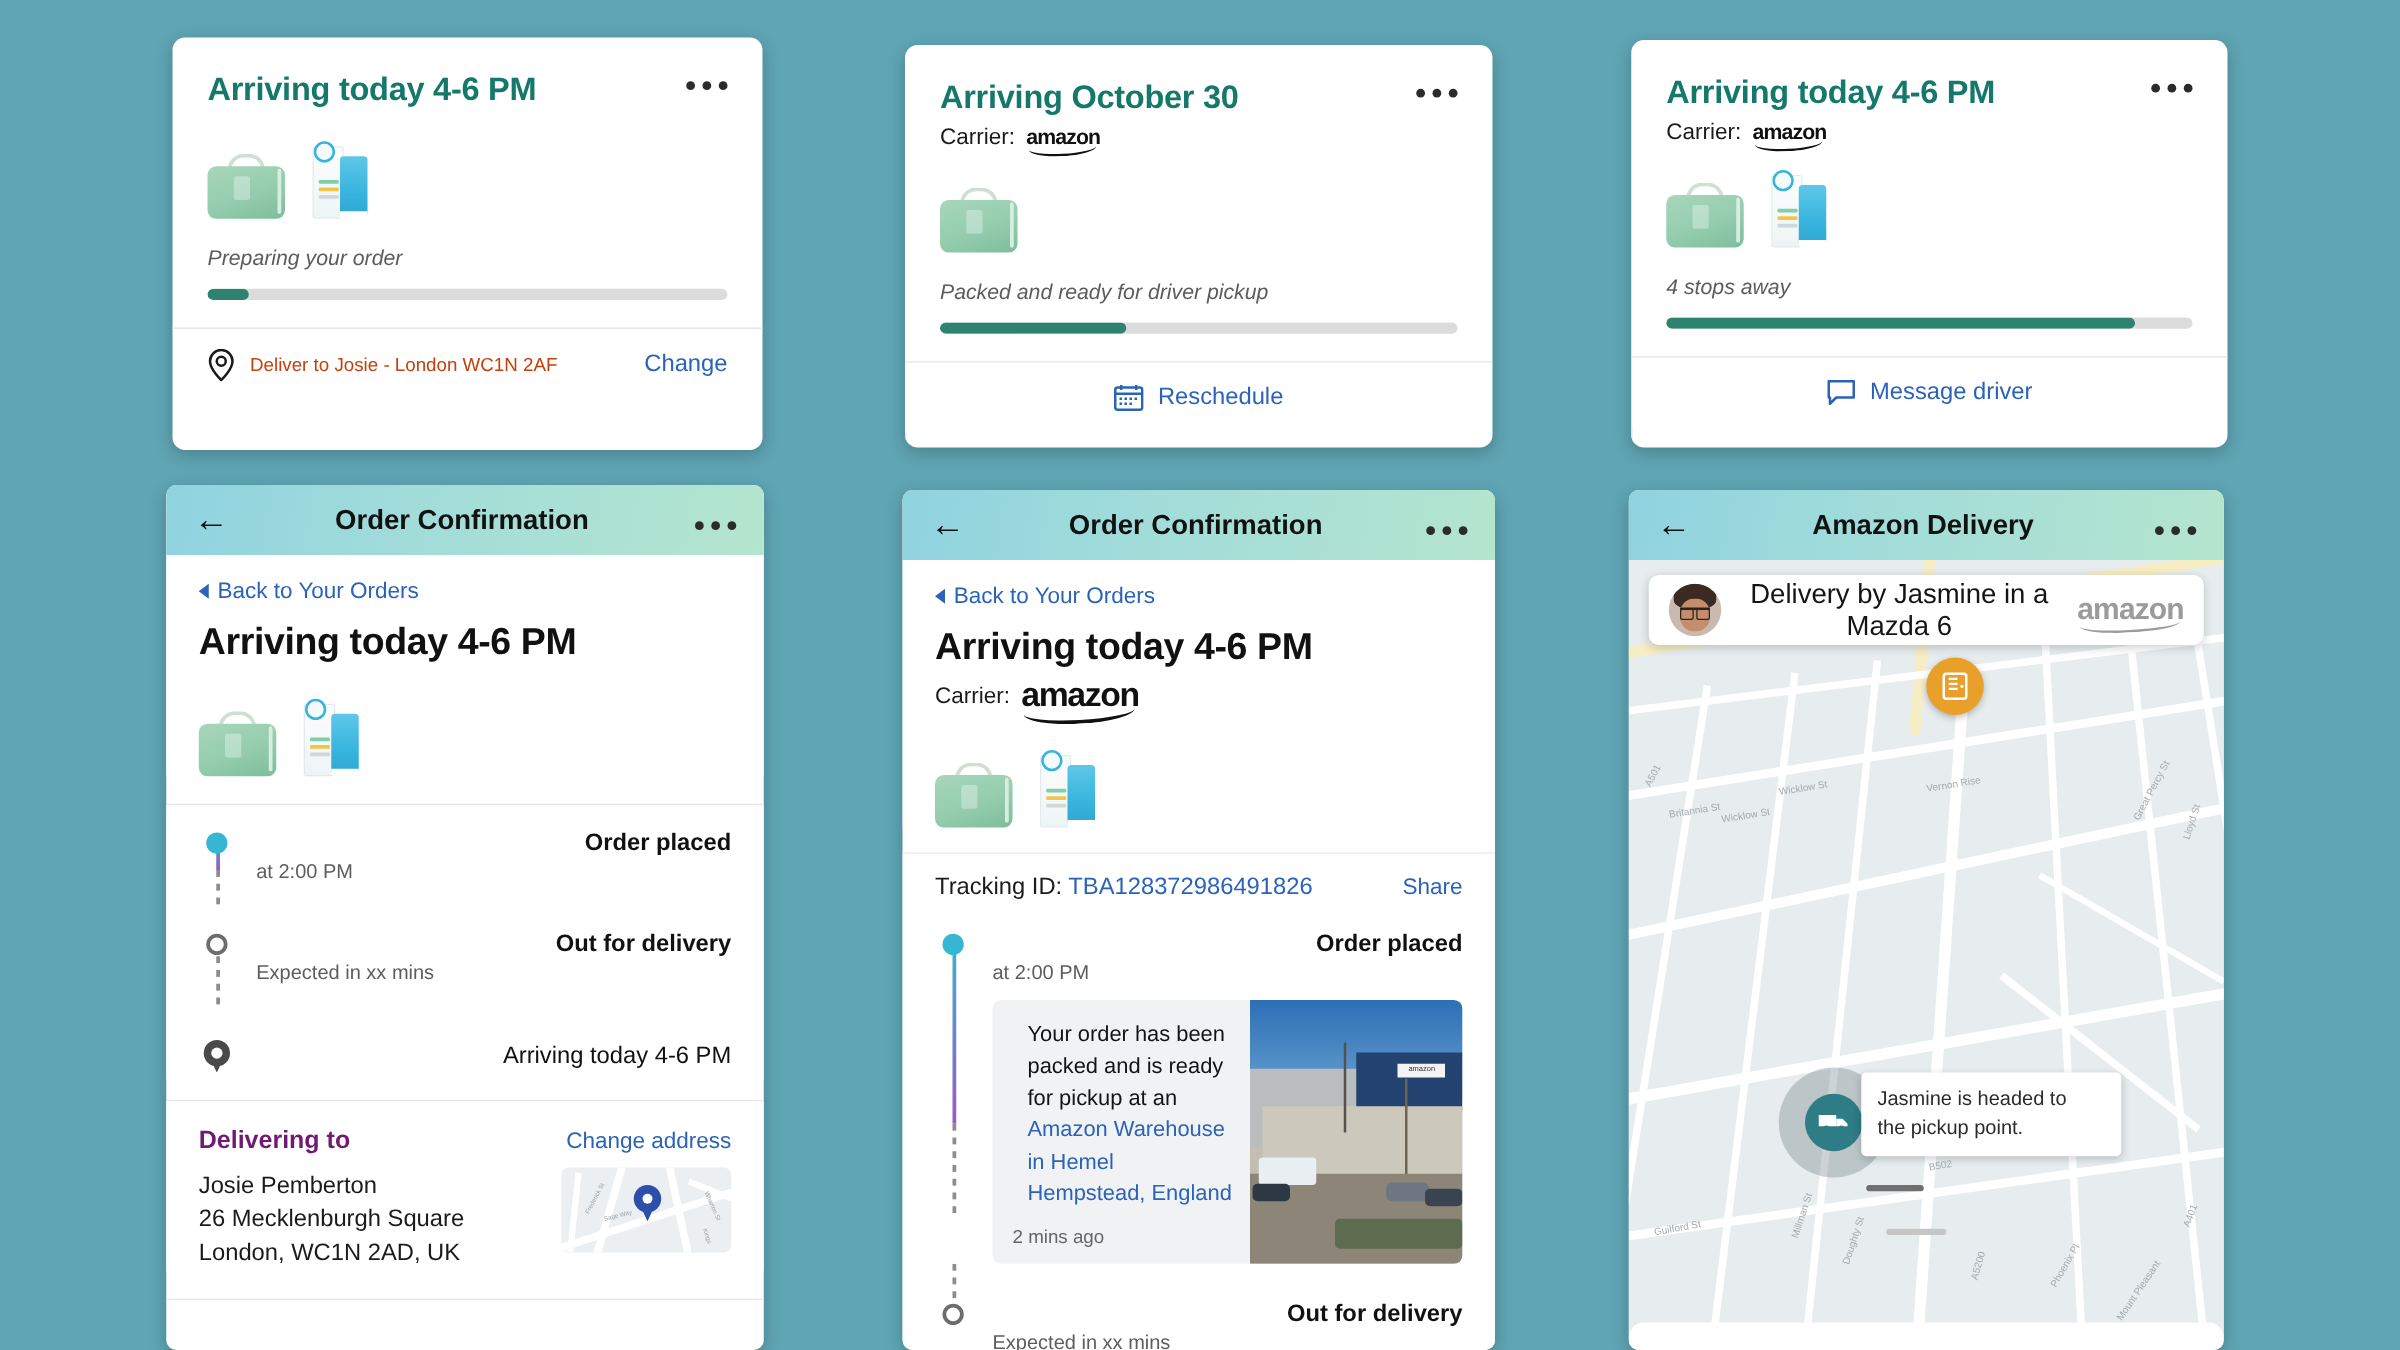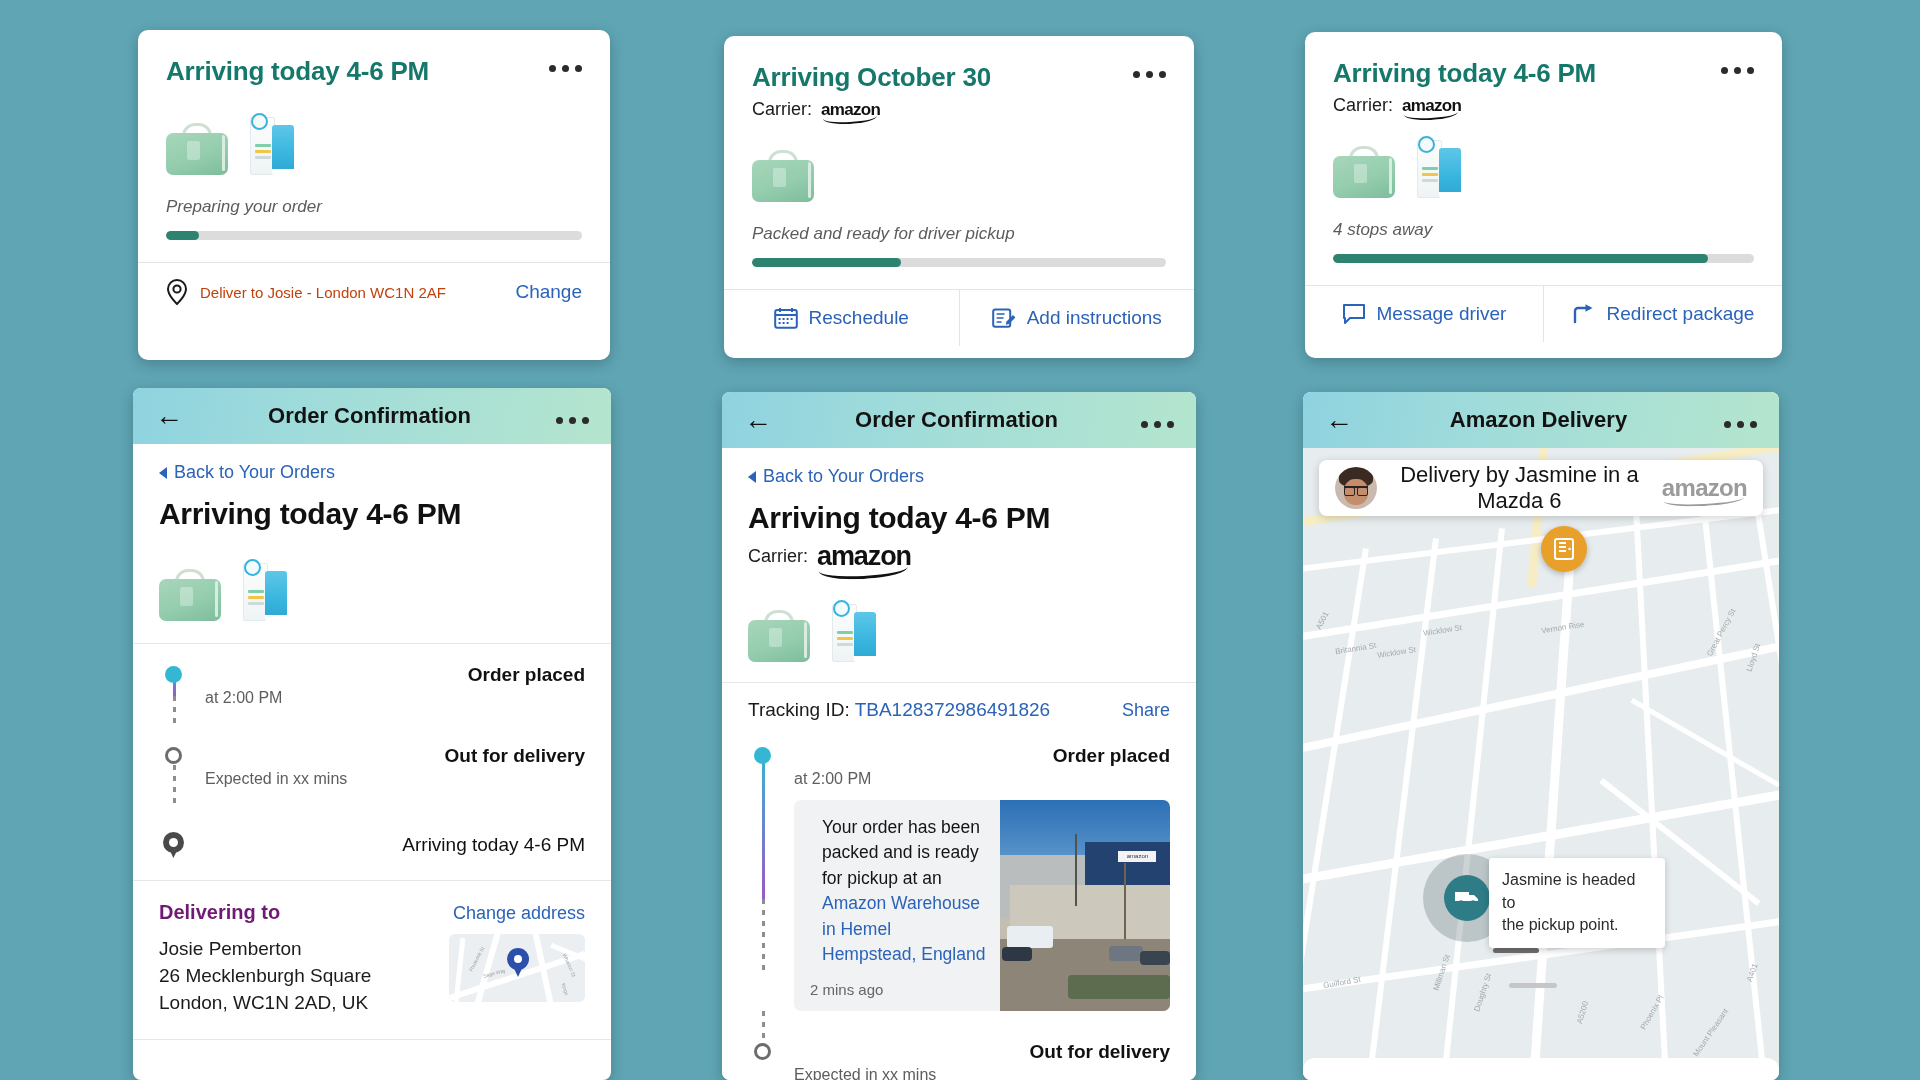--- a/index.html
+++ b/index.html
@@ -40,21 +40,21 @@
   .amazon-wm.big .az-word { font-size: 27px; letter-spacing: -1.1px; }
   .amazon-wm.big .az-smile { bottom: -9px; height: 12px; border-bottom-width: 3.4px; }
   .amazon-wm.grey .az-word { color: #9b9b9b; font-size: 24px; }
   .amazon-wm.grey .az-smile { border-bottom-color: #9b9b9b; }
 
   .thumbs { display: flex; align-items: flex-end; gap: 22px; margin-top: 20px; height: 68px; }
   .status-line { font-size: 17px; font-style: italic; color: #5c5c5c; margin-top: 22px; }
   .bar { height: 9px; border-radius: 5px; background: #dcdcdc; margin-top: 14px; overflow: hidden; }
   .bar > span { display: block; height: 100%; border-radius: 5px; background: #2d8270; }
   .sc-actions {
-    display: flex; margin-top: 22px; border-top: 1px solid #e4e4e4;
+    display: flex; margin-top: 22px; border-top: 1px solid #e4e4e4; flex-direction: column;
   }
   .sc-act {
     flex: 1; display: flex; align-items: center; justify-content: center; gap: 11px;
     padding: 17px 6px; color: #2a63b8; font-size: 19px; cursor: pointer;
   }
   .sc-act + .sc-act { border-left: 1px solid #e4e4e4; }
   .deliver-row {
     display: flex; align-items: center; gap: 12px; padding: 16px 28px;
     border-top: 1px solid #e4e4e4; margin-top: 22px;
   }
@@ -689,21 +689,21 @@
 
       <div class="van-halo" style="left:120px;top:406px;"></div>
       <div class="van-pin" style="left:141px;top:427px;">
         <svg width="26" height="18" viewBox="0 0 26 18">
             <path d="M1 3h14v9H1z" fill="#fff"></path>
             <path d="M15 6h5l4 4v2h-9z" fill="#fff"></path>
             <circle cx="7" cy="13.6" r="2.3" fill="#2e7c86"></circle>
             <circle cx="19" cy="13.6" r="2.3" fill="#2e7c86"></circle>
           </svg>
       </div>
-      <div class="tip" style="left:186px;top:410px;width:176px;">
+      <div class="tip" style="left:186px;top:410px;width:208px;">
         <div>Jasmine is headed to</div>
         <div>the pickup point.</div>
       </div>
 
       <div class="sheet-handle" style="left:190px;top:500px;width:46px;height:5px;background:#6f6f6f;"></div>
       <div class="sheet-handle" style="left:206px;top:535px;width:48px;height:5px;background:#c6c6c6;"></div>
       <div class="bottom-sheet"></div>
     </div>
   </div>
 

